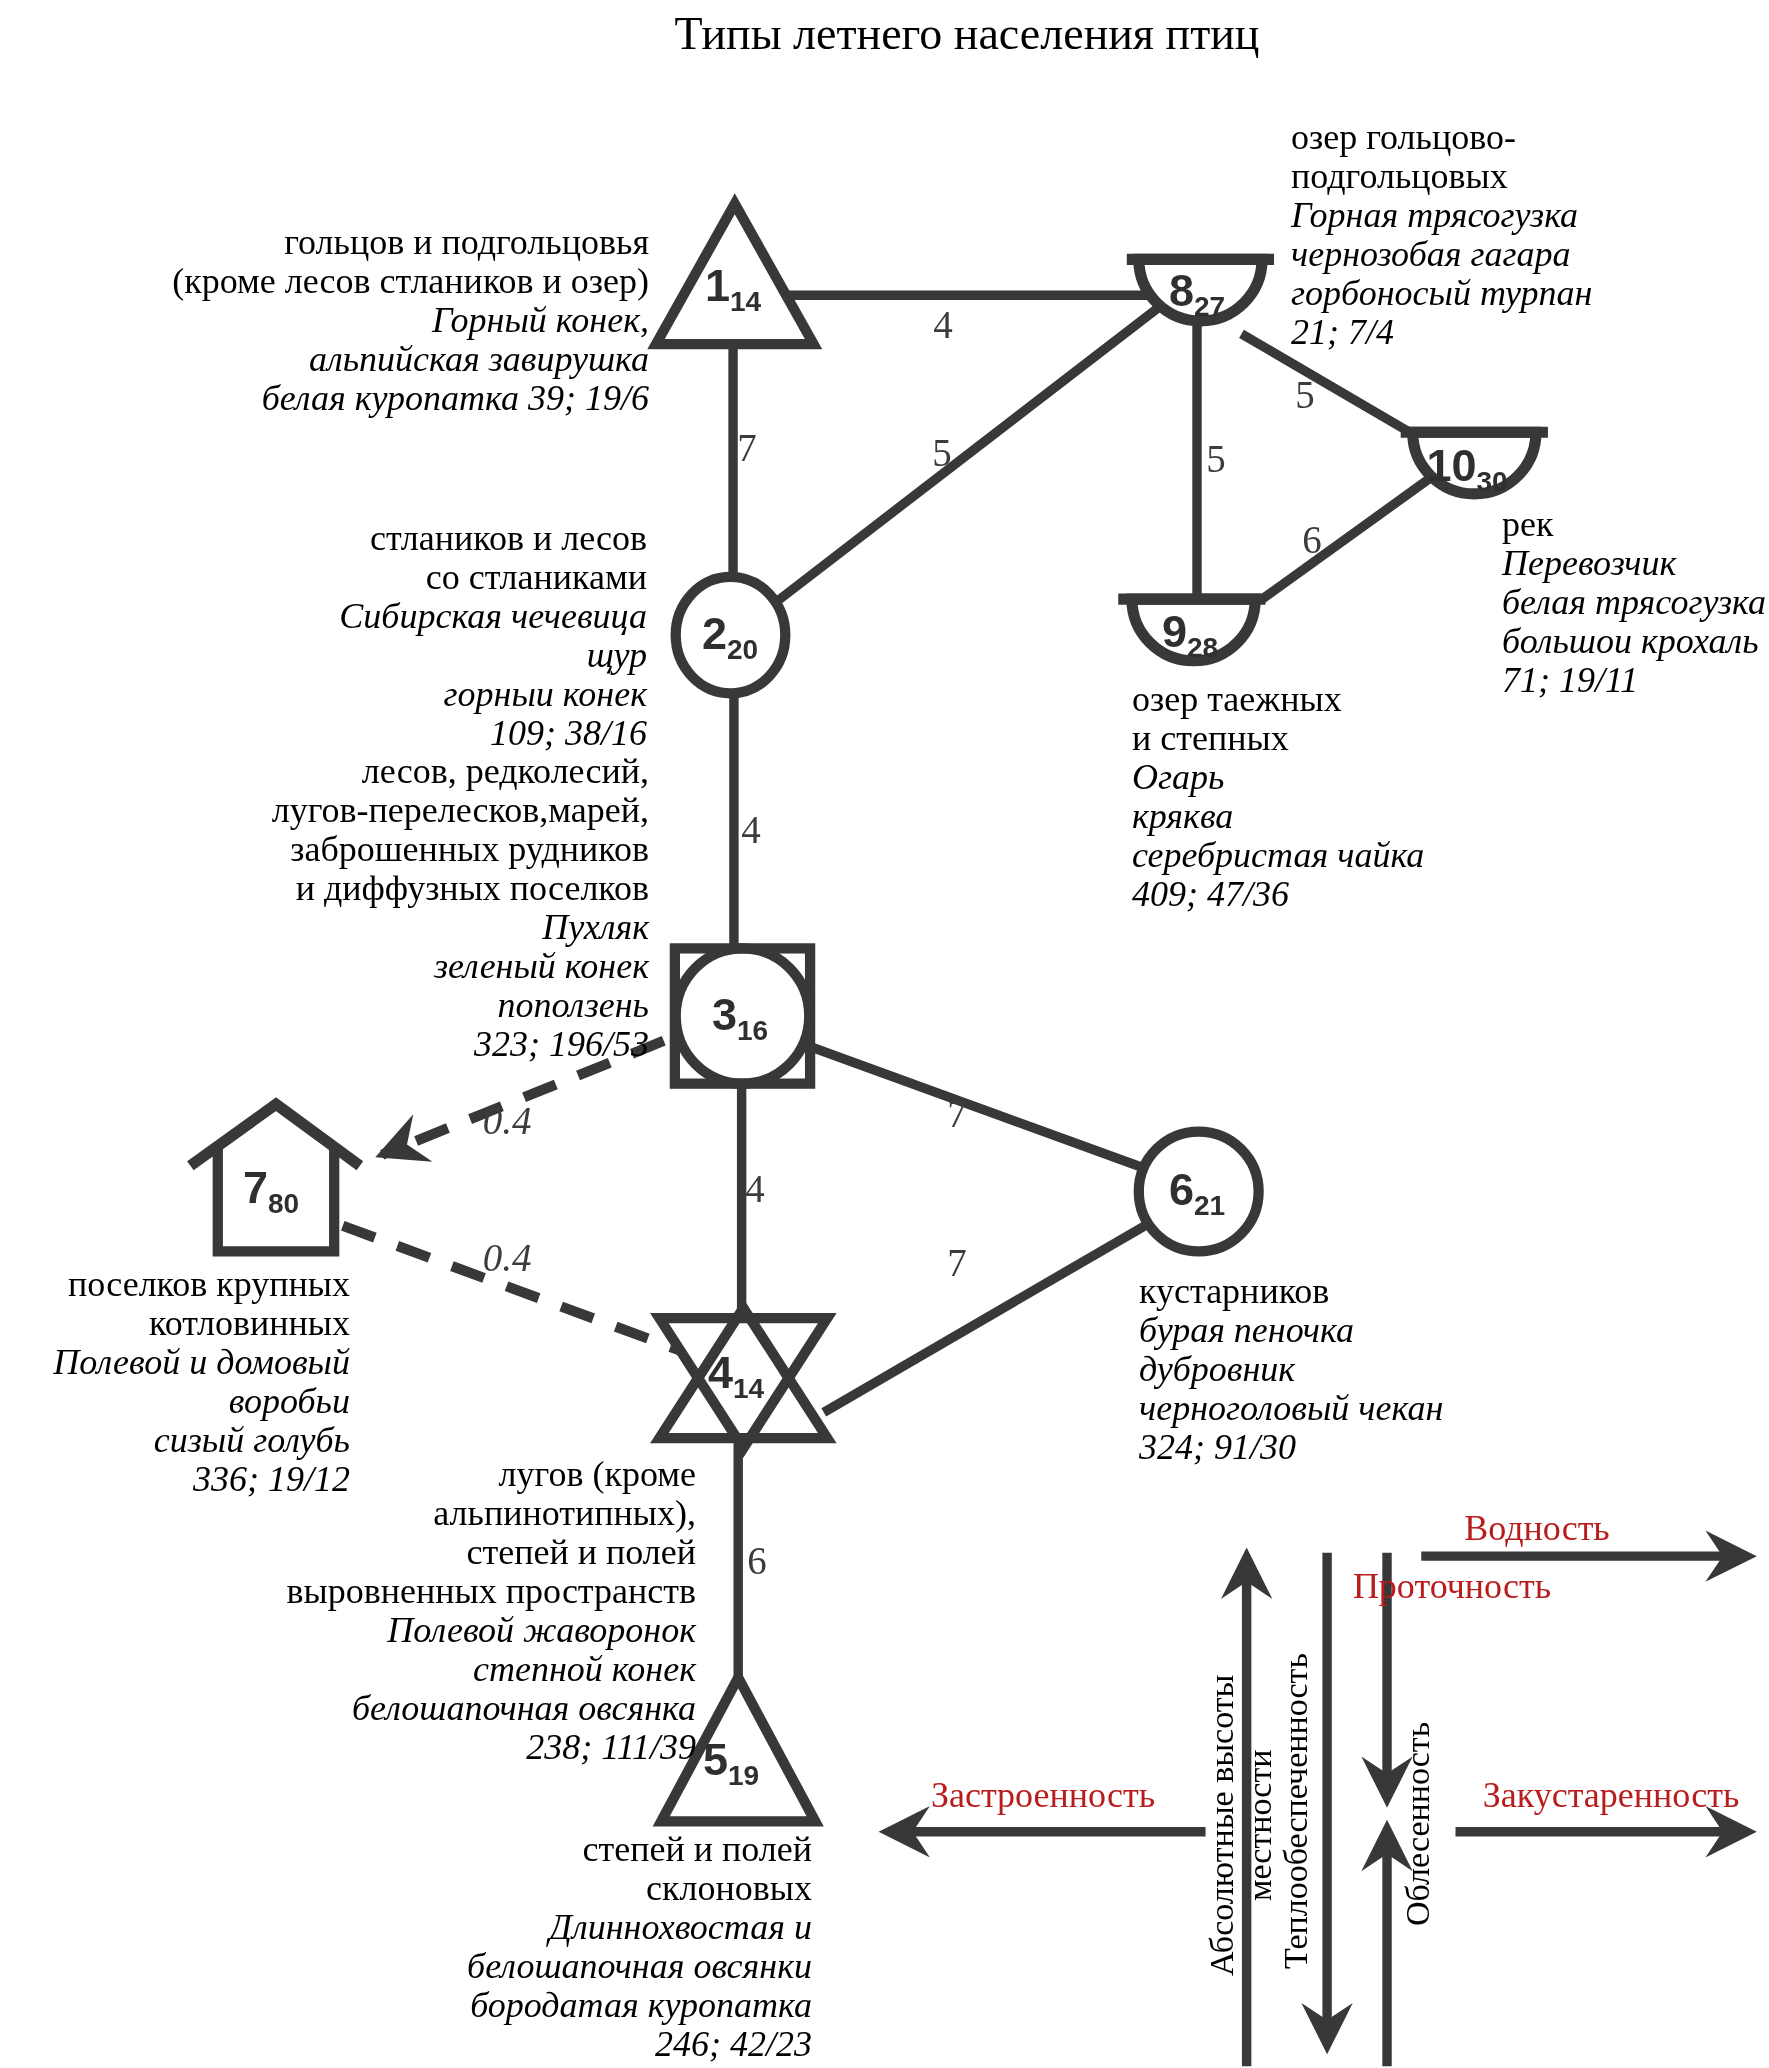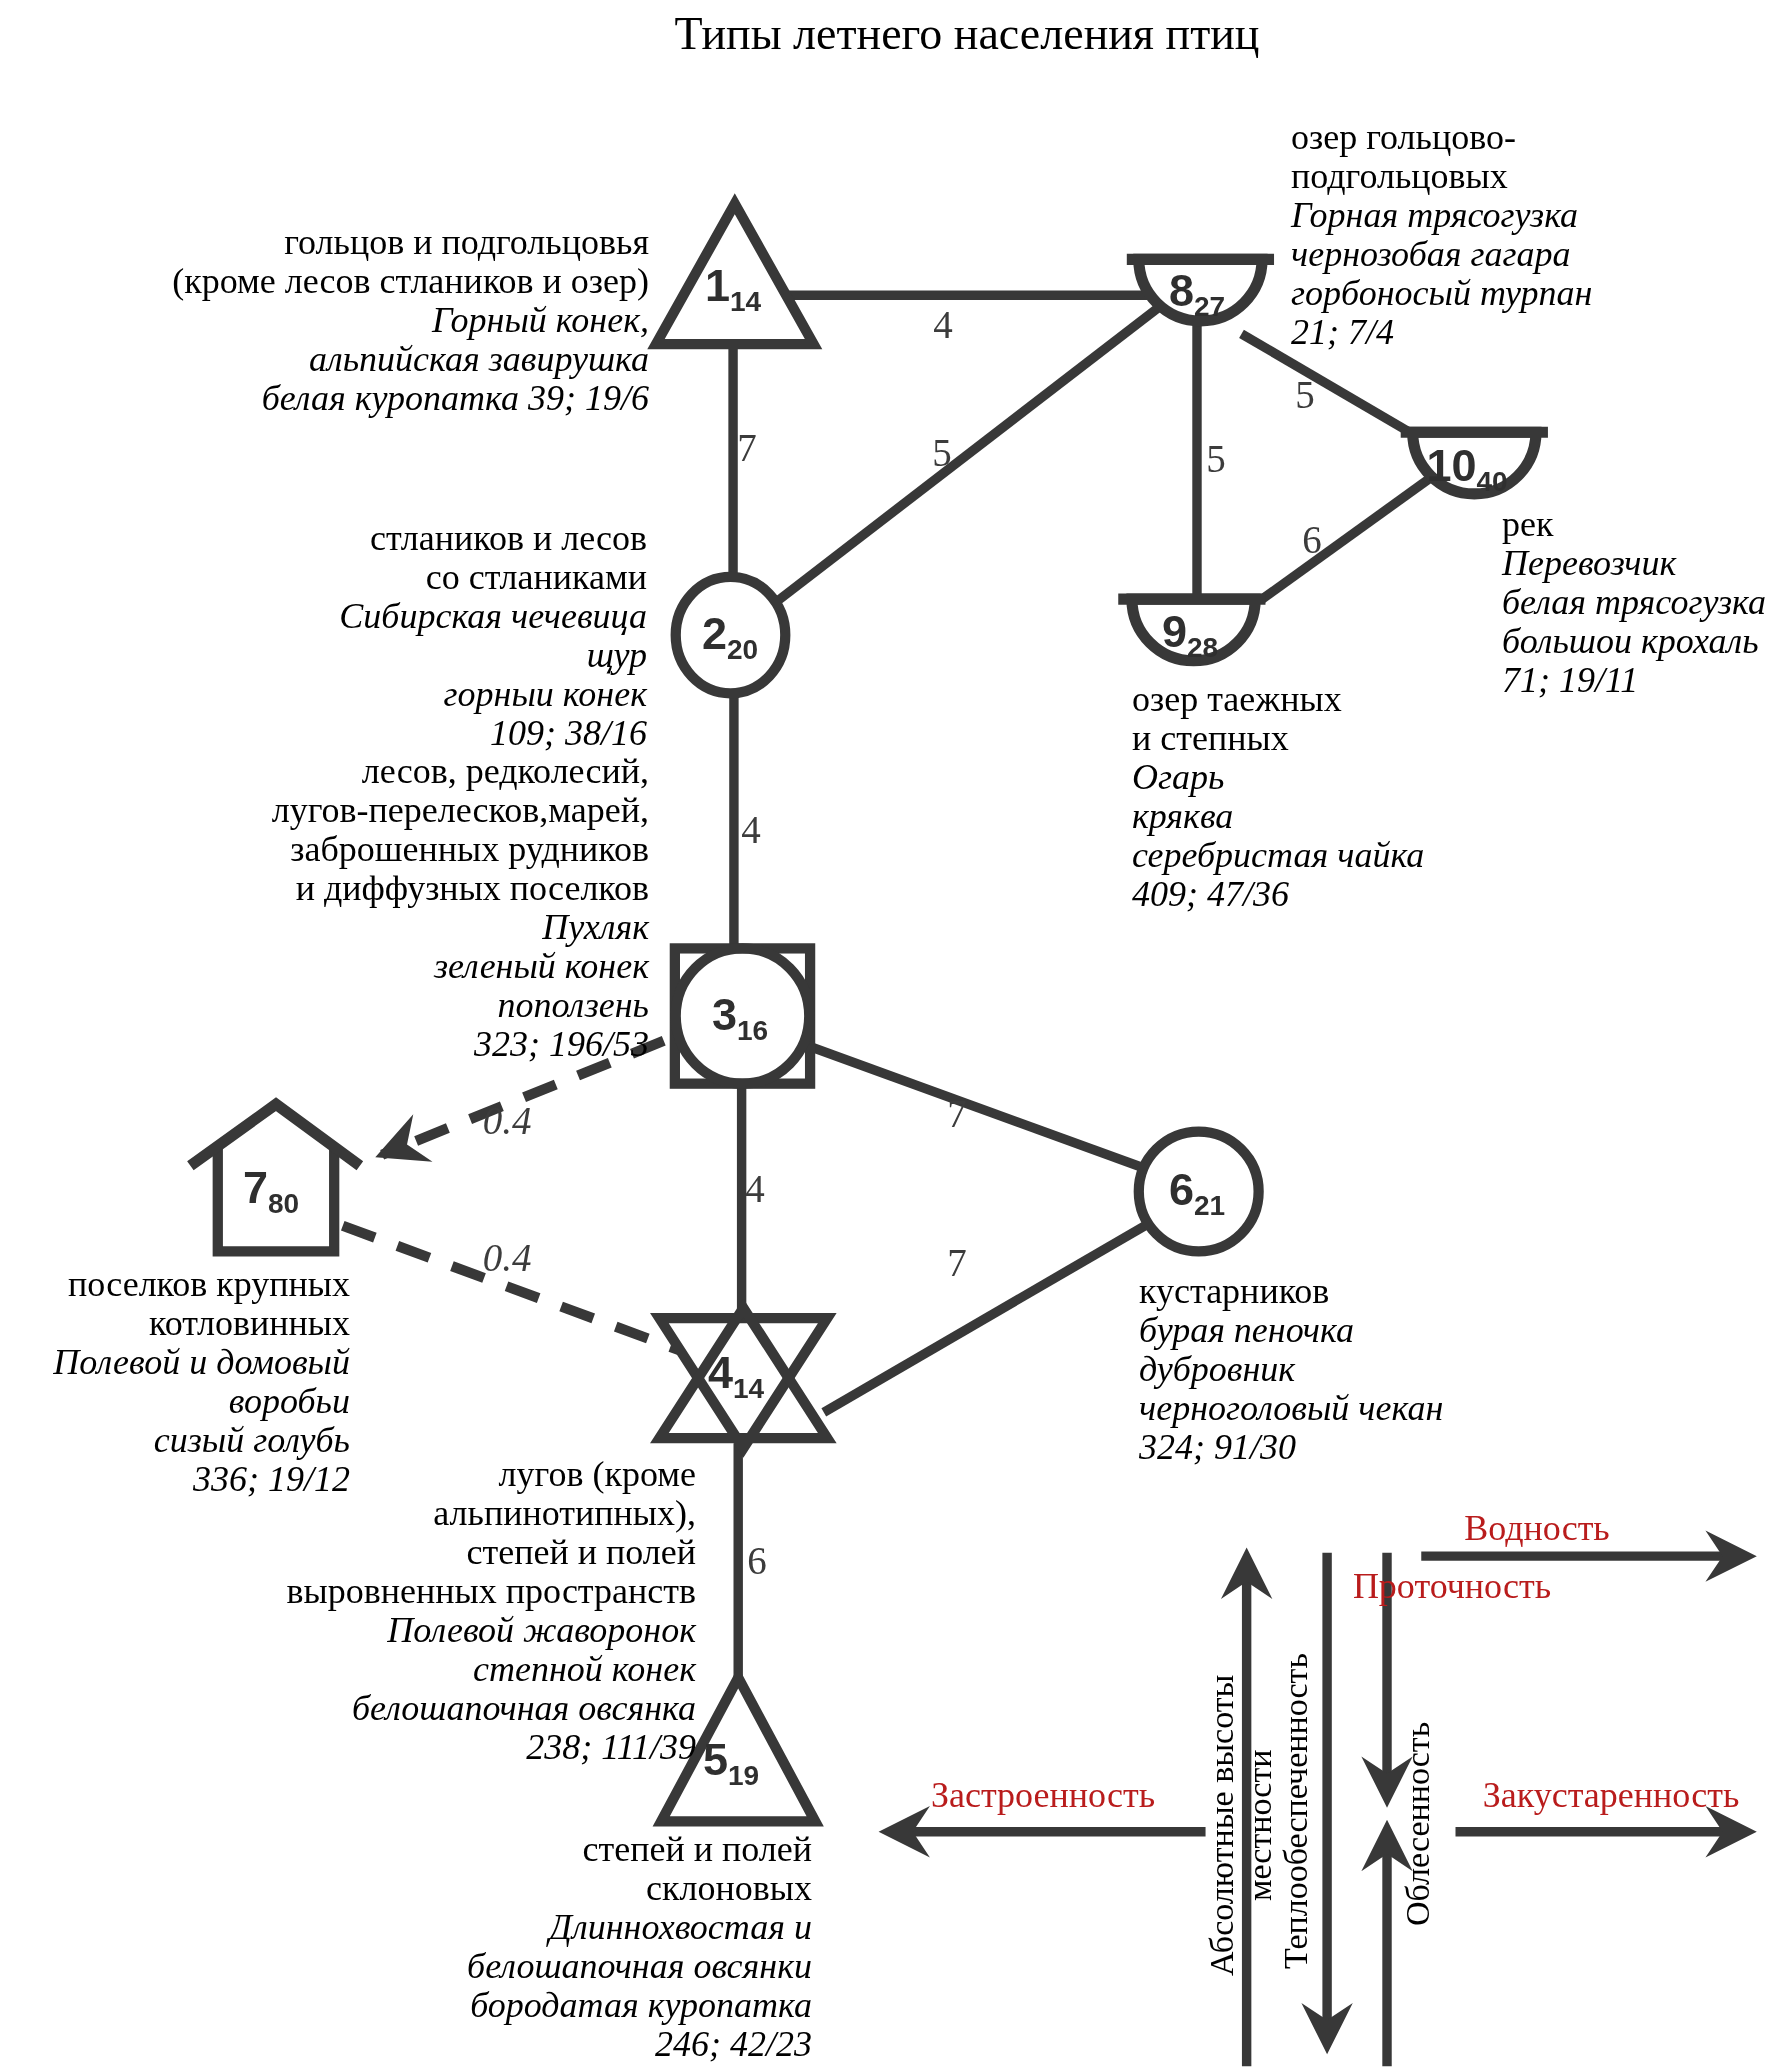--- a/index.html
+++ b/index.html
@@ -93,21 +93,21 @@
 
   <div class="nodenum" style="left:733px;top:286px;"><span>1</span><sub>14</sub></div>
   <div class="nodenum" style="left:730px;top:634px;"><span>2</span><sub>20</sub></div>
   <div class="nodenum" style="left:740px;top:1015px;"><span>3</span><sub>16</sub></div>
   <div class="nodenum" style="left:736px;top:1373px;"><span>4</span><sub>14</sub></div>
   <div class="nodenum" style="left:731px;top:1760px;text-align:right;"><span>5</span><sub>19</sub></div>
   <div class="nodenum" style="left:1197px;top:1190px;"><span>6</span><sub>21</sub></div>
   <div class="nodenum" style="left:271px;top:1188px;"><span>7</span><sub>80</sub></div>
   <div class="nodenum" style="left:1197px;top:291px;"><span>8</span><sub>27</sub></div>
   <div class="nodenum" style="left:1190px;top:632px;"><span>9</span><sub>28</sub></div>
-  <div class="nodenum" style="left:1467px;top:466px;"><span>10</span><sub>40</sub></div>
+  <div class="nodenum" style="left:1467px;top:466px;"><span>10</span><sub>30</sub></div>
 
   <div class="ew" style="left:943px;top:324px;">4</div>
   <div class="ew" style="left:747px;top:447px;">7</div>
   <div class="ew" style="left:942px;top:452px;">5</div>
   <div class="ew" style="left:1216px;top:458px;">5</div>
   <div class="ew" style="left:1305px;top:394px;">5</div>
   <div class="ew" style="left:1312px;top:539px;">6</div>
   <div class="ew" style="left:751px;top:829px;">4</div>
   <div class="ew" style="left:755px;top:1188px;">4</div>
   <div class="ew" style="left:957px;top:1113px;">7</div>

